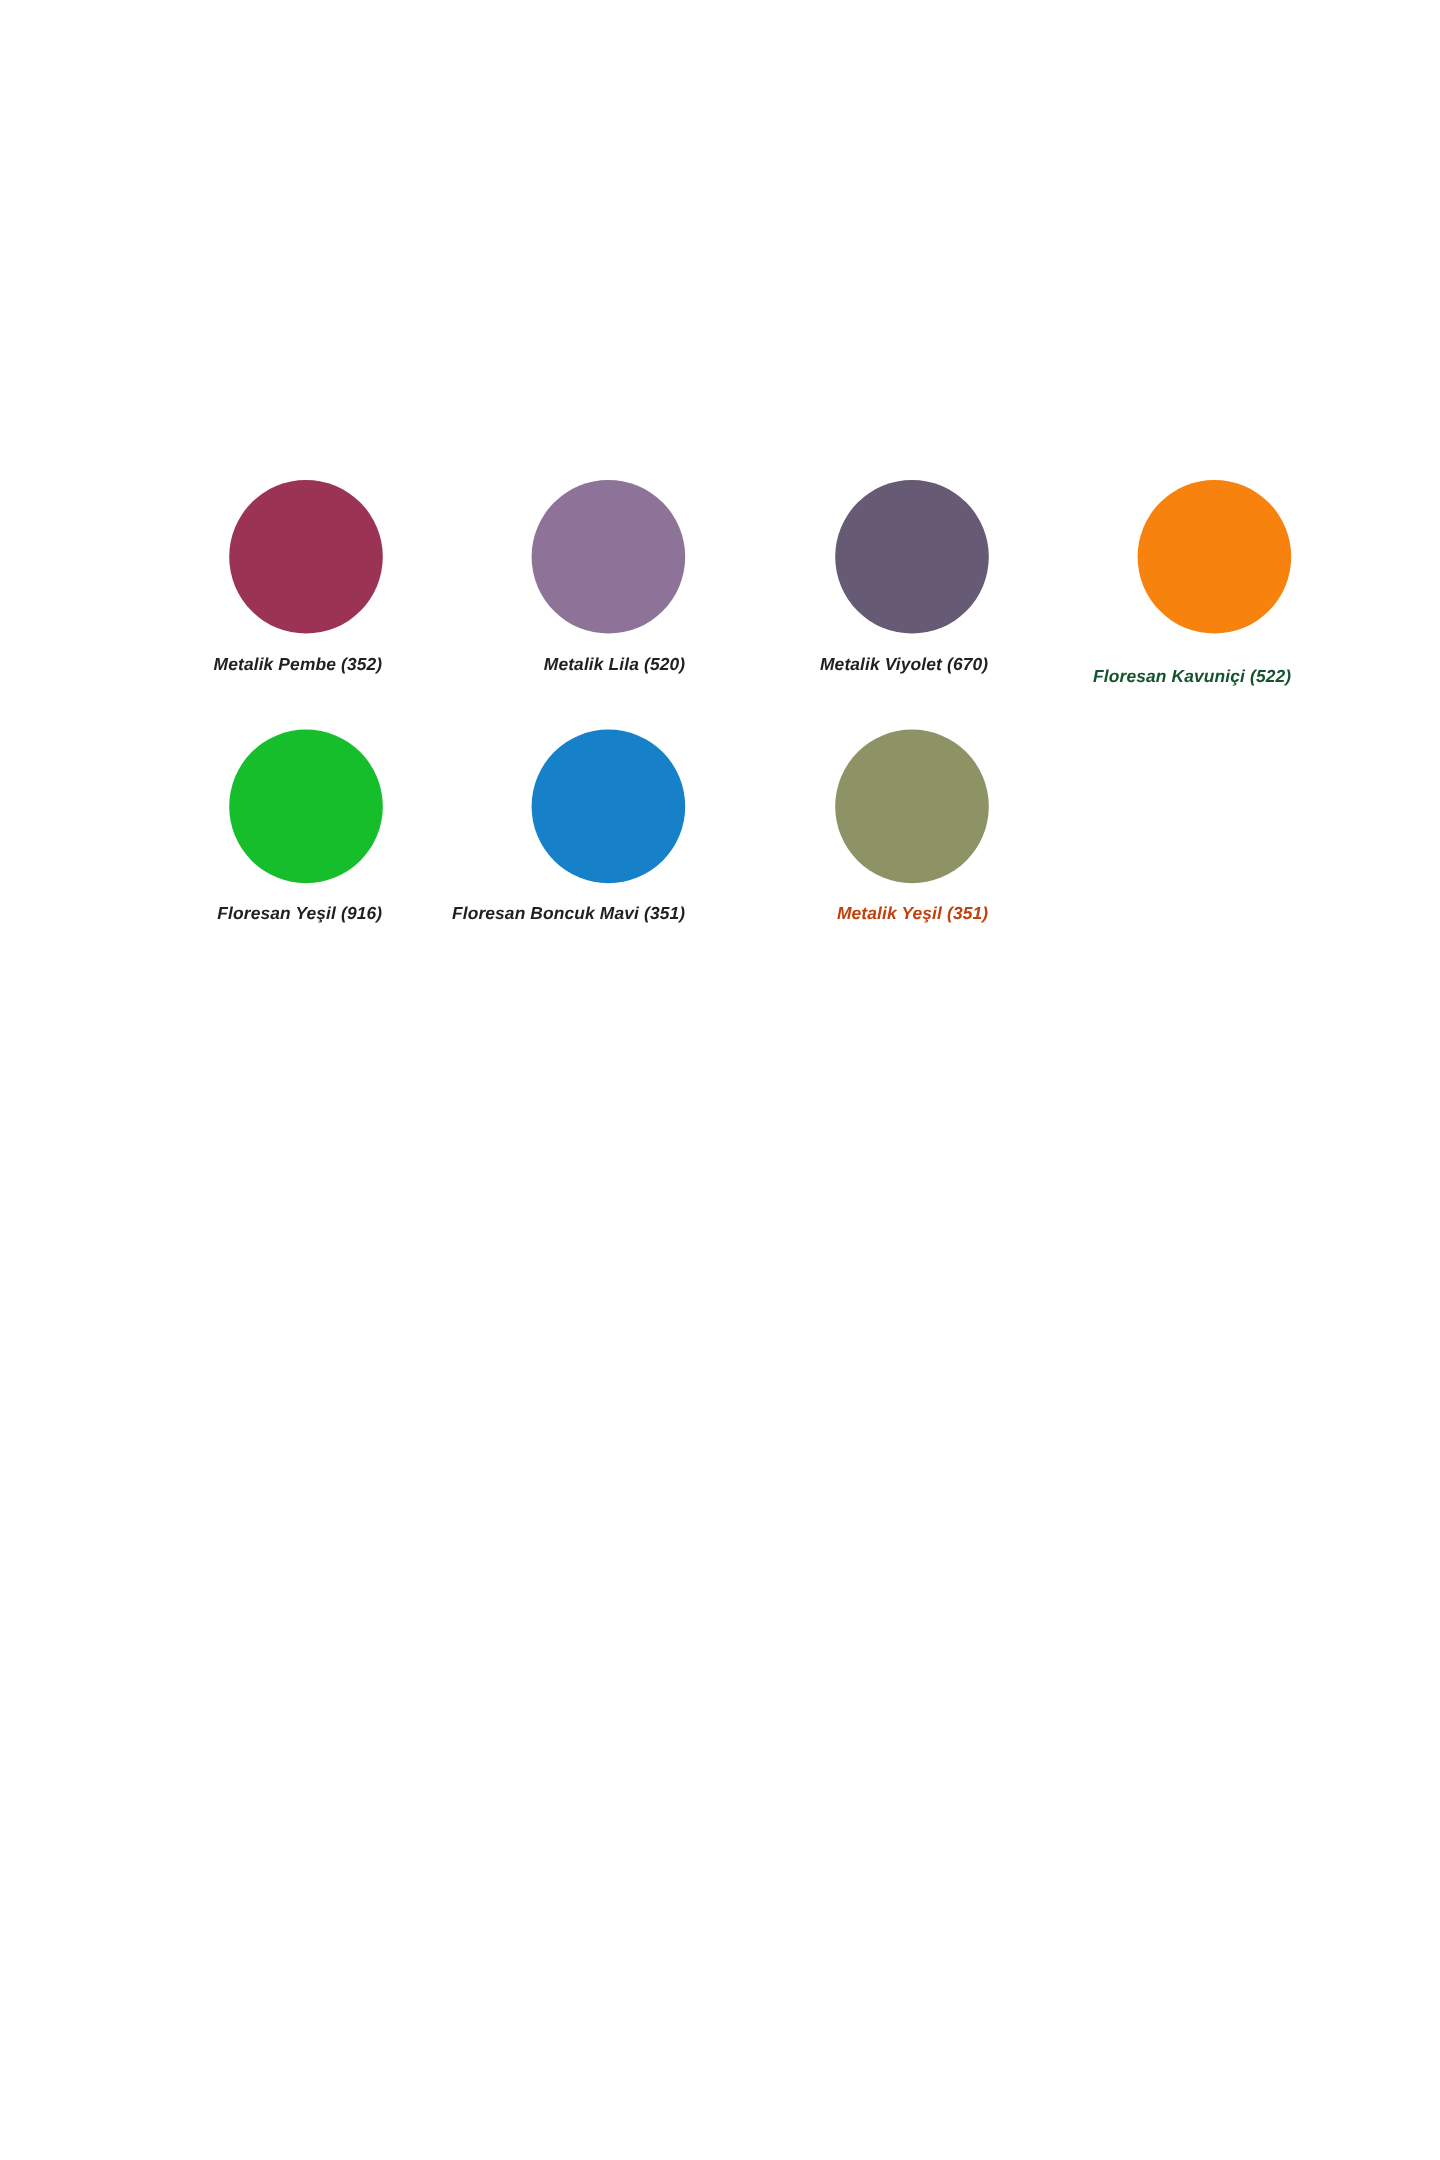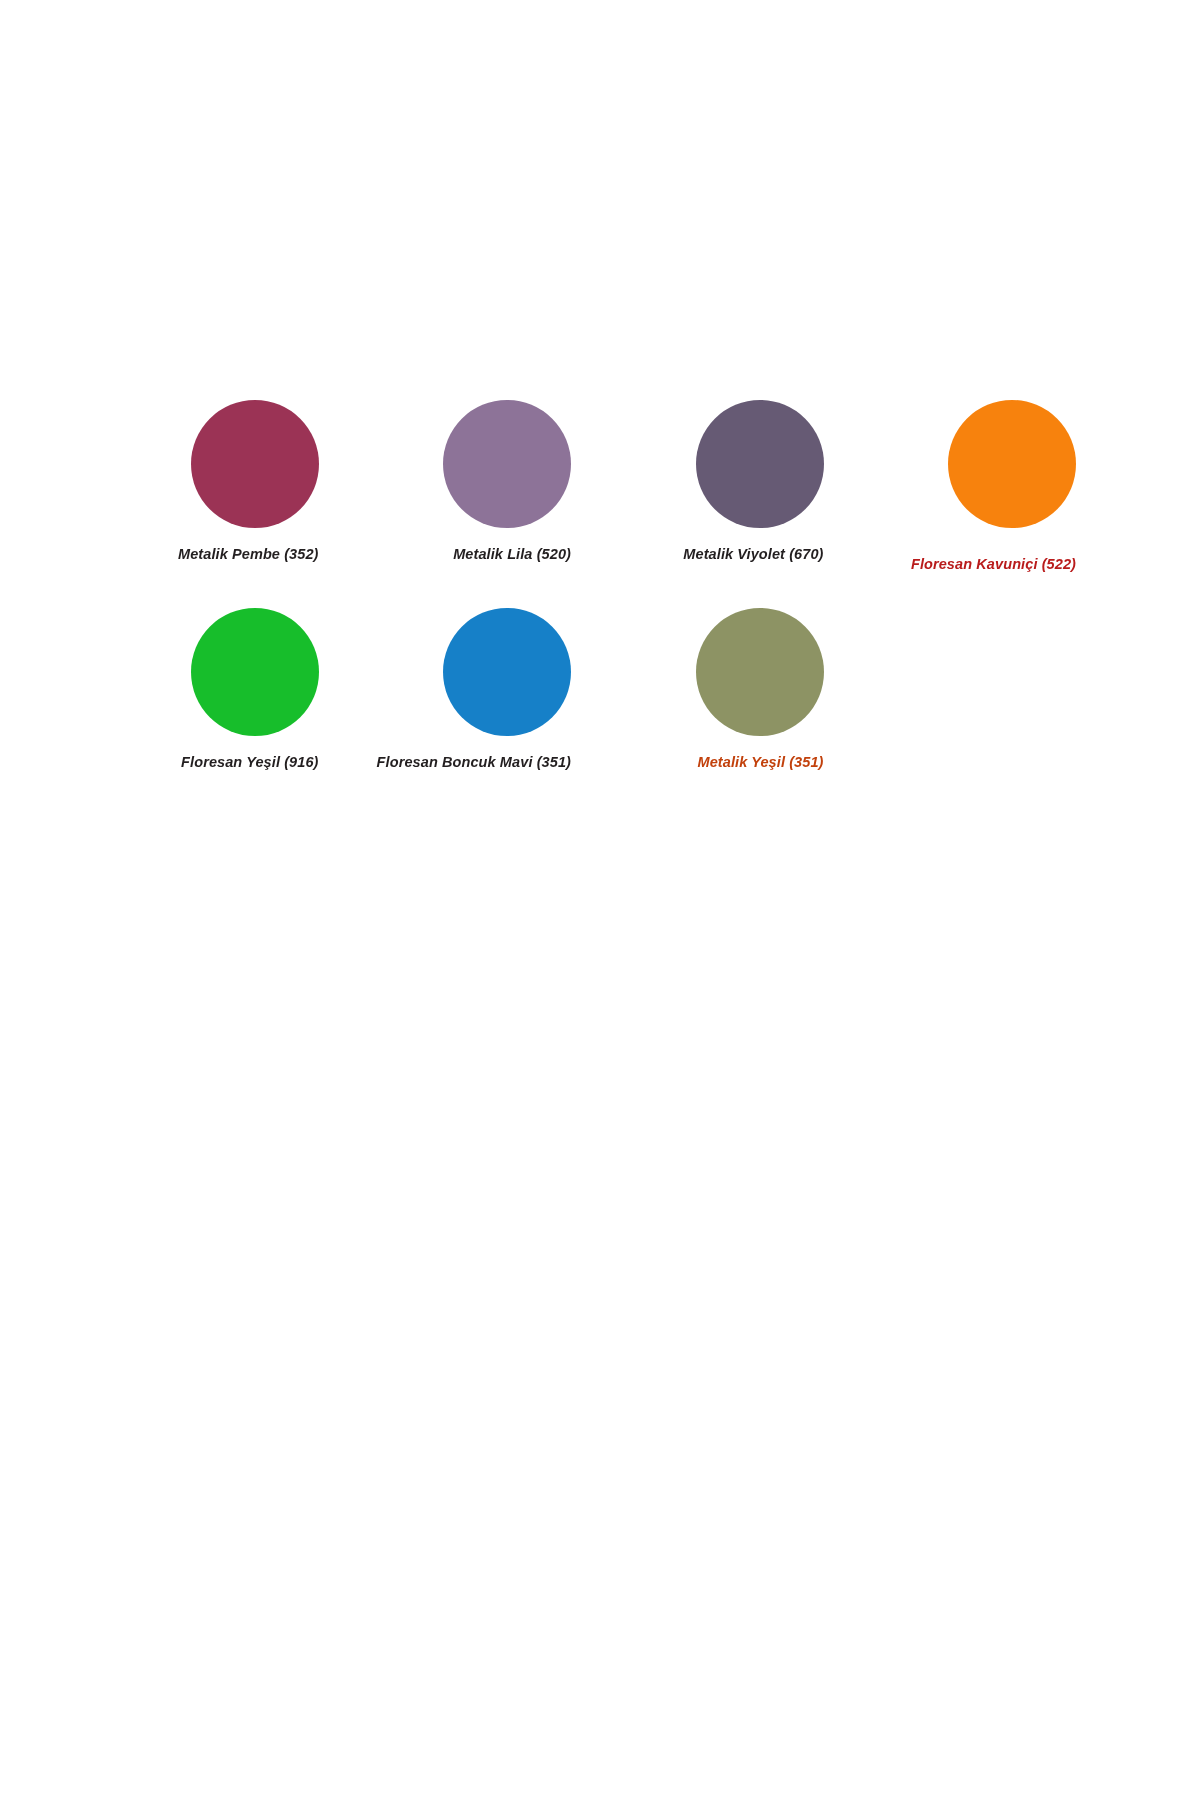--- a/index.html
+++ b/index.html
@@ -83,21 +83,21 @@
     </div>
 
     <div class="swatch-cell">
       <span class="swatch-dot" style="background-color: rgb(102, 90, 116);"></span>
       <span class="swatch-label" style="color: rgb(35, 31, 32);">Metalik Viyolet (670)</span>
     </div>
 
 
     <div class="swatch-cell">
       <span class="swatch-dot" style="background-color: rgb(247, 130, 13);"></span>
-      <span class="swatch-label" style="color: #b91c1c; margin-top: 28px;">Floresan Kavuniçi (522)</span>
+      <span class="swatch-label" style="color: #14532d; margin-top: 28px;">Floresan Kavuniçi (522)</span>
     </div>
 
     <div class="swatch-cell">
       <span class="swatch-dot" style="background-color: rgb(23, 190, 43);"></span>
       <span class="swatch-label" style="color: rgb(35, 31, 32);">Floresan Yeşil (916)</span>
     </div>
 
     <div class="swatch-cell">
       <span class="swatch-dot" style="background-color: rgb(22, 128, 200);"></span>
       <span class="swatch-label" style="color: rgb(35, 31, 32);">Floresan Boncuk Mavi (351)</span>

